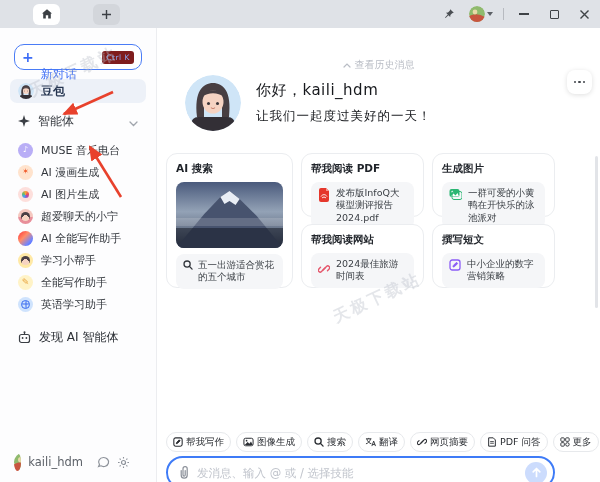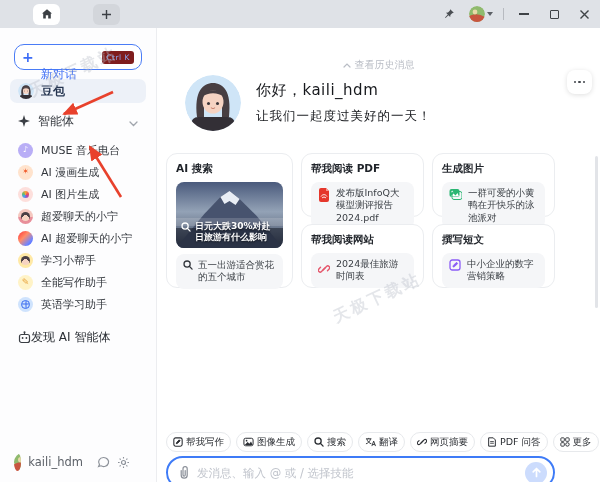--- a/index.html
+++ b/index.html
@@ -44,21 +44,21 @@
   .ic-pic .dot { width:7px; height:7px; border-radius:50%; background:conic-gradient(#f6a23c,#ef5350,#ab47bc,#42a5f5,#66bb6a,#f6a23c); }
   .ic-xiaoning { background:linear-gradient(180deg,#f5c8c0 55%,#e88f9a 55%); }
   .ic-gen { background:linear-gradient(135deg,#ff5349 15%,#ff8c69 40%,#6f86ff 75%,#3c5bff 100%); }
   .ic-study { background:#ffe9a6; }
   .ic-write2 { background:#fff3c7; color:#e8a33d; font-size:9px; }
   .ic-eng { background:#cfe3fd; }
   .hairball { width:9px; height:9px; border-radius:50%; background:radial-gradient(circle at 50% 72%, #f6d3c2 0 42%, #4a4045 43%); }
   .globe { width:9px; height:9px; border-radius:50%; border:1.2px solid #3a6df0; position:relative; }
   .globe:before { content:""; position:absolute; left:50%; top:0; bottom:0; width:1px; background:#3a6df0; transform:translateX(-50%); }
   .globe:after { content:""; position:absolute; top:50%; left:0; right:0; height:1px; background:#3a6df0; transform:translateY(-50%); }
-  .discover-row { margin:10px 10px 0 10px; height:24px; display:flex; align-items:center; padding:0 8px; gap:0; cursor:pointer; }
+  .discover-row { margin:10px 10px 0 10px; height:24px; display:flex; align-items:center; padding:0 8px; gap:8px; cursor:pointer; }
   .discover-row .lbl { font-size:12px; font-weight:500; color:#2b2f35; }
   .user-row { position:absolute; left:0; right:12px; bottom:8px; height:24px; display:flex; align-items:center; padding:0 14px; gap:7px; }
   .user-row .uname { font-size:11.5px; color:#5c6168; }
   .user-row .spacer { flex:1; }
   .user-ico { color:#8d929a; display:flex; cursor:pointer; }
 
   
   .history-pill { position:absolute; top:30px; left:0; right:0; display:flex; justify-content:center; align-items:center; gap:4px; color:#b9bdc5; font-size:10px; cursor:pointer; }
   .more-btn { position:absolute; top:42px; right:8px; width:25px; height:24px; background:#fff; border-radius:8px; box-shadow:0 1px 5px rgba(0,0,0,.13); display:flex; align-items:center; justify-content:center; gap:2px; cursor:pointer; }
   .more-btn i { width:2.5px; height:2.5px; border-radius:50%; background:#41454b; }
@@ -206,21 +206,21 @@
           <span class="lbl">AI 图片生成</span>
         </div>
         <div class="agent-item">
           <span class="badge-ic ic-xiaoning">
               <span class="hairball"></span>
             </span>
           <span class="lbl">超爱聊天的小宁</span>
         </div>
         <div class="agent-item">
           <span class="badge-ic ic-gen"></span>
-          <span class="lbl">AI 超爱聊天的小宁</span>
+          <span class="lbl">AI 全能写作助手</span>
         </div>
         <div class="agent-item">
           <span class="badge-ic ic-study">
               <span class="hairball"></span>
             </span>
           <span class="lbl">学习小帮手</span>
         </div>
         <div class="agent-item">
           <span class="badge-ic ic-write2">✎</span>
           <span class="lbl">全能写作助手</span>
@@ -323,29 +323,20 @@
                     <stop offset=".45" stop-color="#93a2b6"></stop>
                     <stop offset="1" stop-color="#39435a"></stop>
                   </linearGradient>
                 </defs>
               <rect width="106" height="66" fill="url(#sky)"></rect>
               <path d="M0 66 L28 32 L44 15 L53 9 L63 17 L80 34 L106 66 Z" fill="#47536e"></path>
               <path d="M44 15 L53 9 L63 17 L59 23 L53 19 L48 22 Z" fill="#e9eef5"></path>
               <rect y="36" width="106" height="8" fill="rgba(255,255,255,.16)"></rect>
               <rect y="46" width="106" height="20" fill="rgba(16,20,30,.5)"></rect>
             </svg>
-            <div class="fuji-q">
-              <span style="margin-top:1px;">
-                <svg width="10" height="10" viewBox="0 0 11 11">
-                    <circle cx="4.5" cy="4.5" r="3.4" fill="none" stroke="#fff" stroke-width="1.4"></circle>
-                    <path d="M7.2 7.2 L10 10" stroke="#fff" stroke-width="1.4" stroke-linecap="round"></path>
-                  </svg>
-              </span>
-              <span>日元大跌30%对赴日旅游有什么影响</span>
-            </div>
           </div>
           <div class="sugg">
             <span style="margin-top:1px;">
               <svg width="10" height="10" viewBox="0 0 11 11">
                   <circle cx="4.5" cy="4.5" r="3.4" fill="none" stroke="#33373d" stroke-width="1.4"></circle>
                   <path d="M7.2 7.2 L10 10" stroke="#33373d" stroke-width="1.4" stroke-linecap="round"></path>
                 </svg>
             </span>
             <span>五一出游适合赏花的五个城市</span>
           </div>

